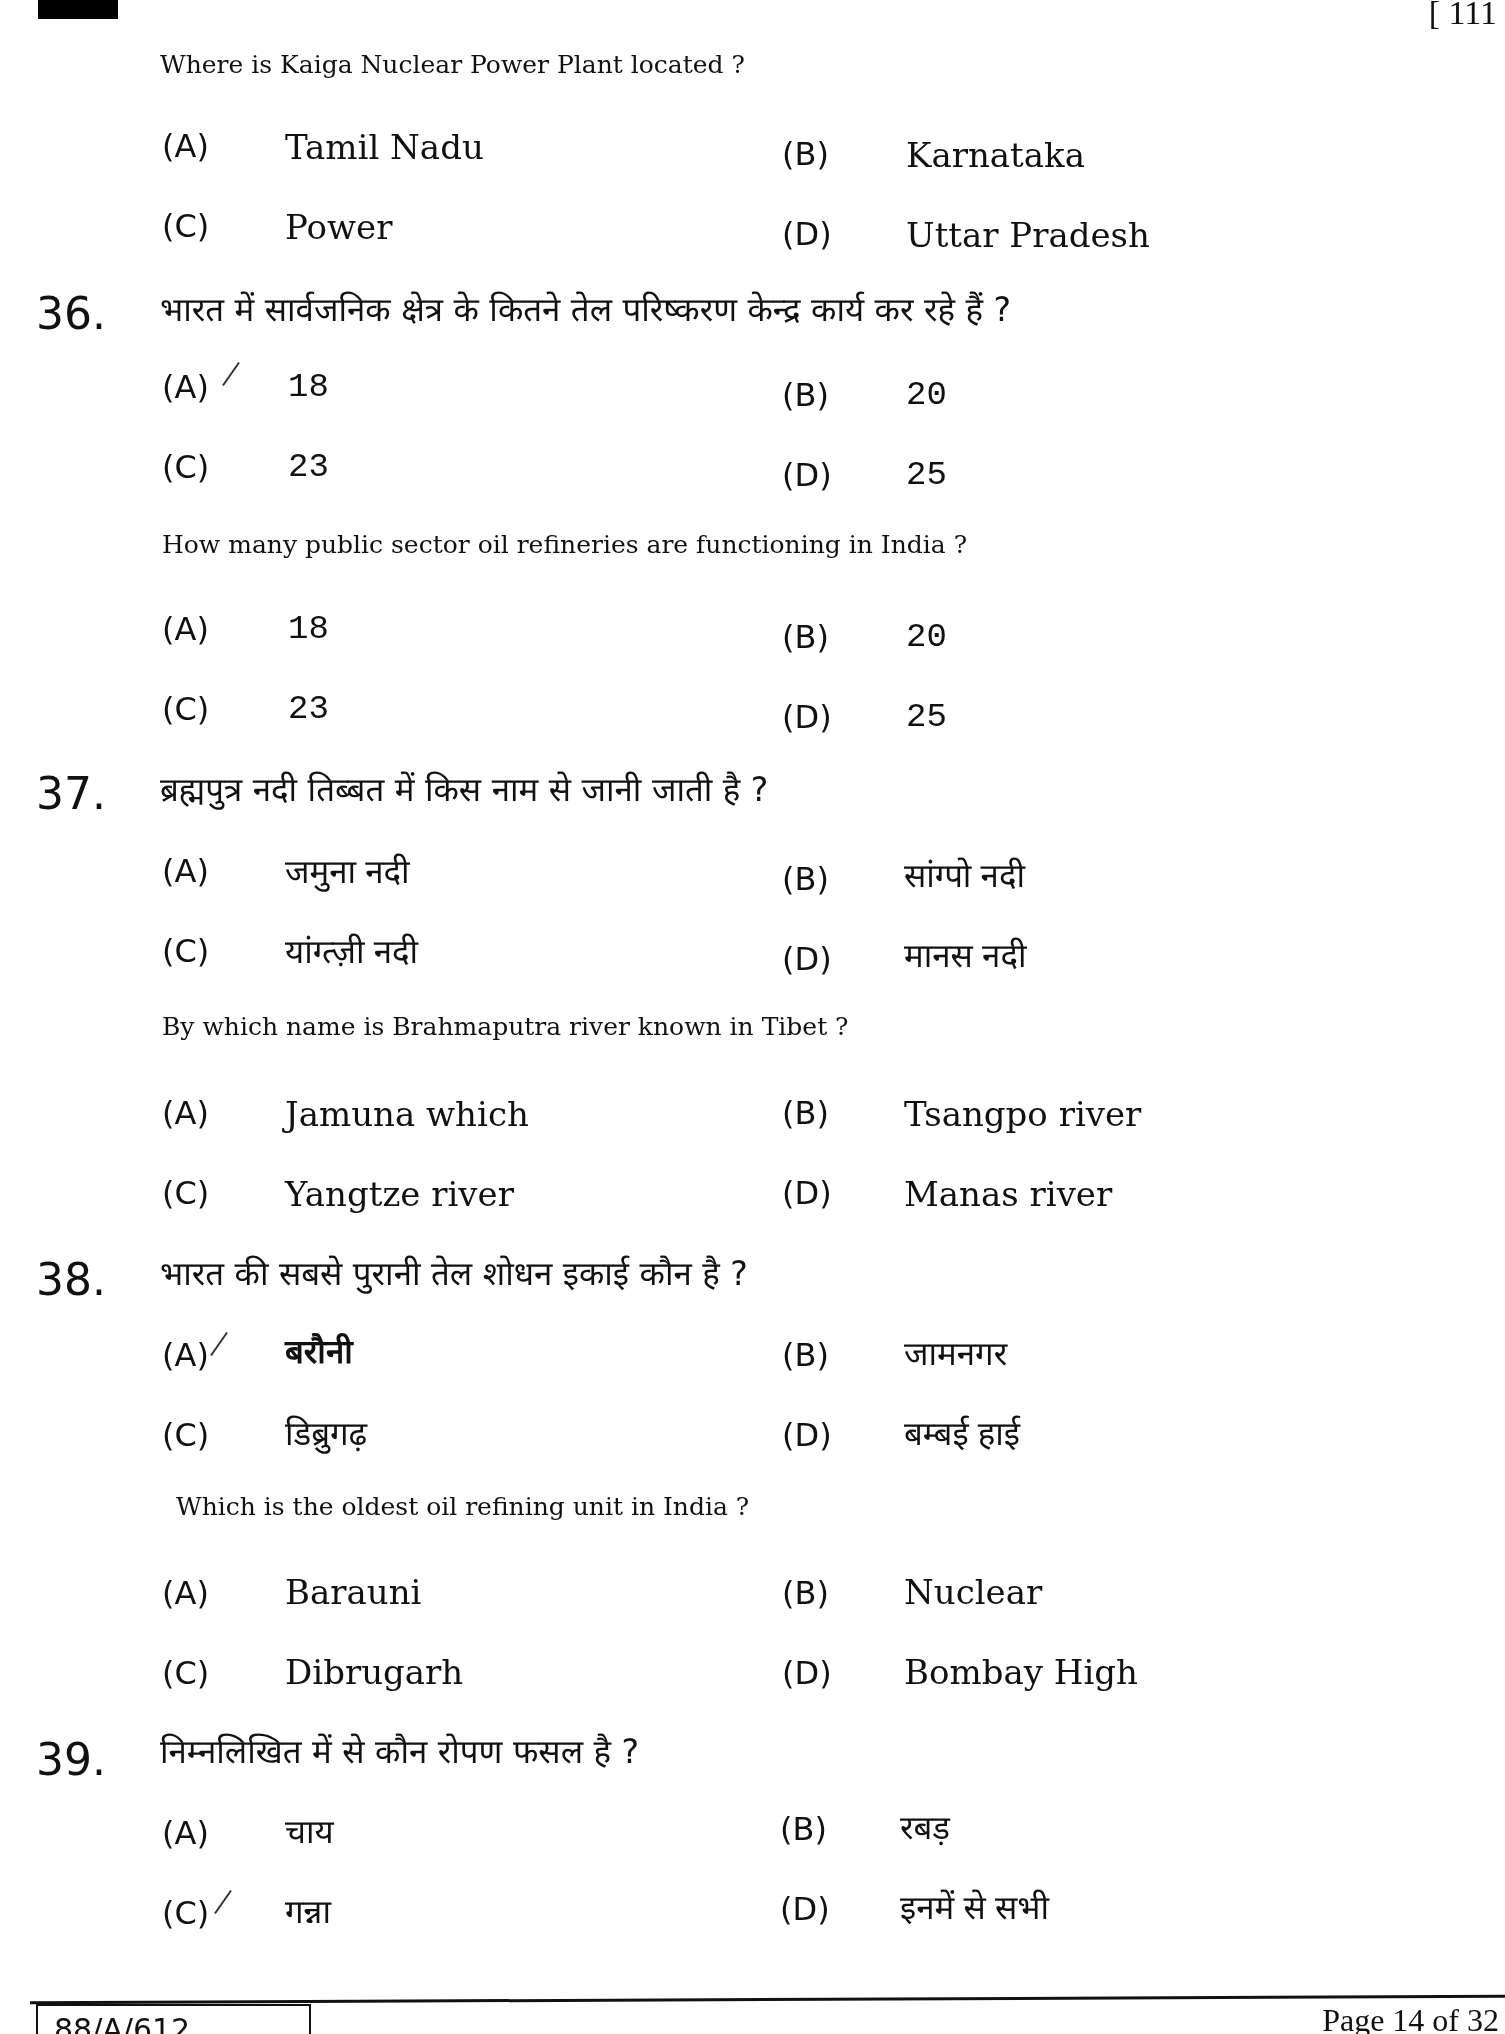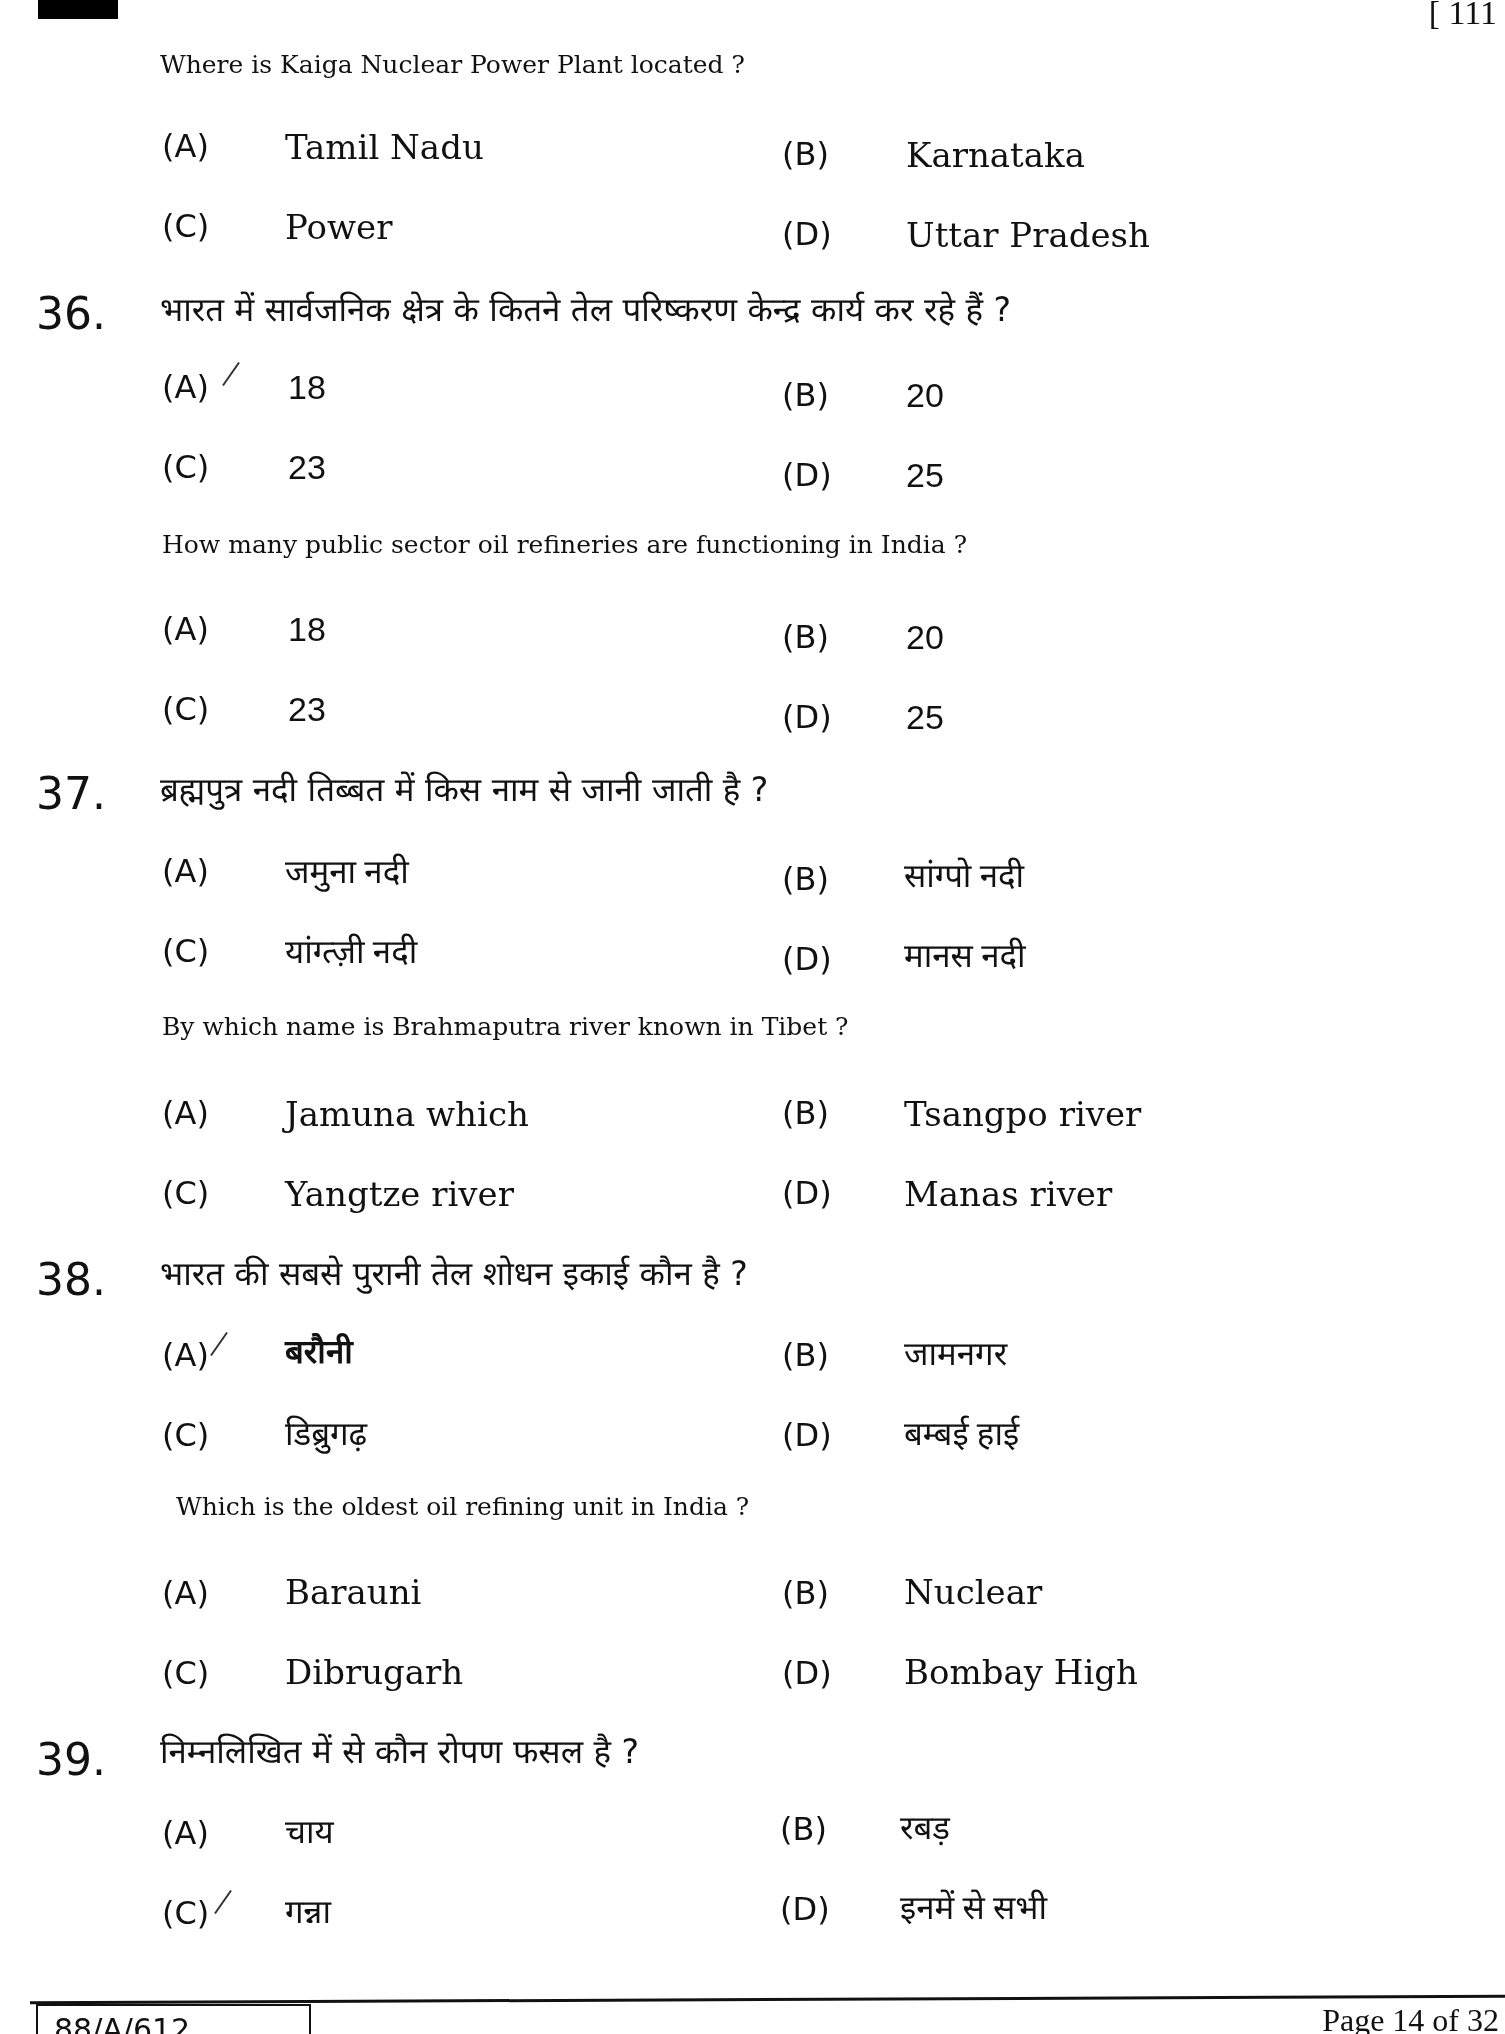--- a/index.html
+++ b/index.html
@@ -6,22 +6,22 @@
   body { width:1505px; height:2034px; position:relative; overflow:hidden;
          font-family:"DejaVu Serif", serif; color:#111; }
   .abs { position:absolute; white-space:nowrap; }
   .corner-block { left:38px; top:0; width:80px; height:19px; background:#000; }
   .page-ref { right:8px; top:-6px; font-size:34px; font-family:"Liberation Serif", serif; }
   .qnum { font-size:44px; font-family:"DejaVu Sans", sans-serif; }
   .qtext { font-size:25px; }
   .qtext.hi { font-family:"DejaVu Sans", sans-serif; font-size:33px; }
   .lbl { font-size:32px; font-family:"DejaVu Sans", sans-serif; }
   .val { font-size:34px; }
-  .val.hi { font-family:Liberation Serif, serif; font-size:33px; }
-  .val.num { font-family:Liberation Sans, sans-serif;text-align:right; }
+  .val.hi { font-family:Liberation Sans, sans-serif; font-size:33px; }
+  .val.num { font-family:Liberation Mono, monospace;text-align:right; }
   .footer-line { left:30px; right:0; top:1998px; height:3px; background:#111; transform:rotate(-0.25deg); }
   .code-box { left:36px; top:2004px; width:275px; height:40px; border:2px solid #111; border-bottom:none;
               font-family:"DejaVu Sans", sans-serif; font-size:30px; padding-left:16px; box-sizing:border-box; line-height:48px; }
   .page-no { right:6px; top:2002px; font-size:32px; font-family:"Liberation Serif", serif; }
   .tick { position:absolute; border-left:2px solid #333; height:28px; transform:rotate(35deg); }
 </style>
 </head>
 <body>
 
 <div class="abs corner-block"></div>

